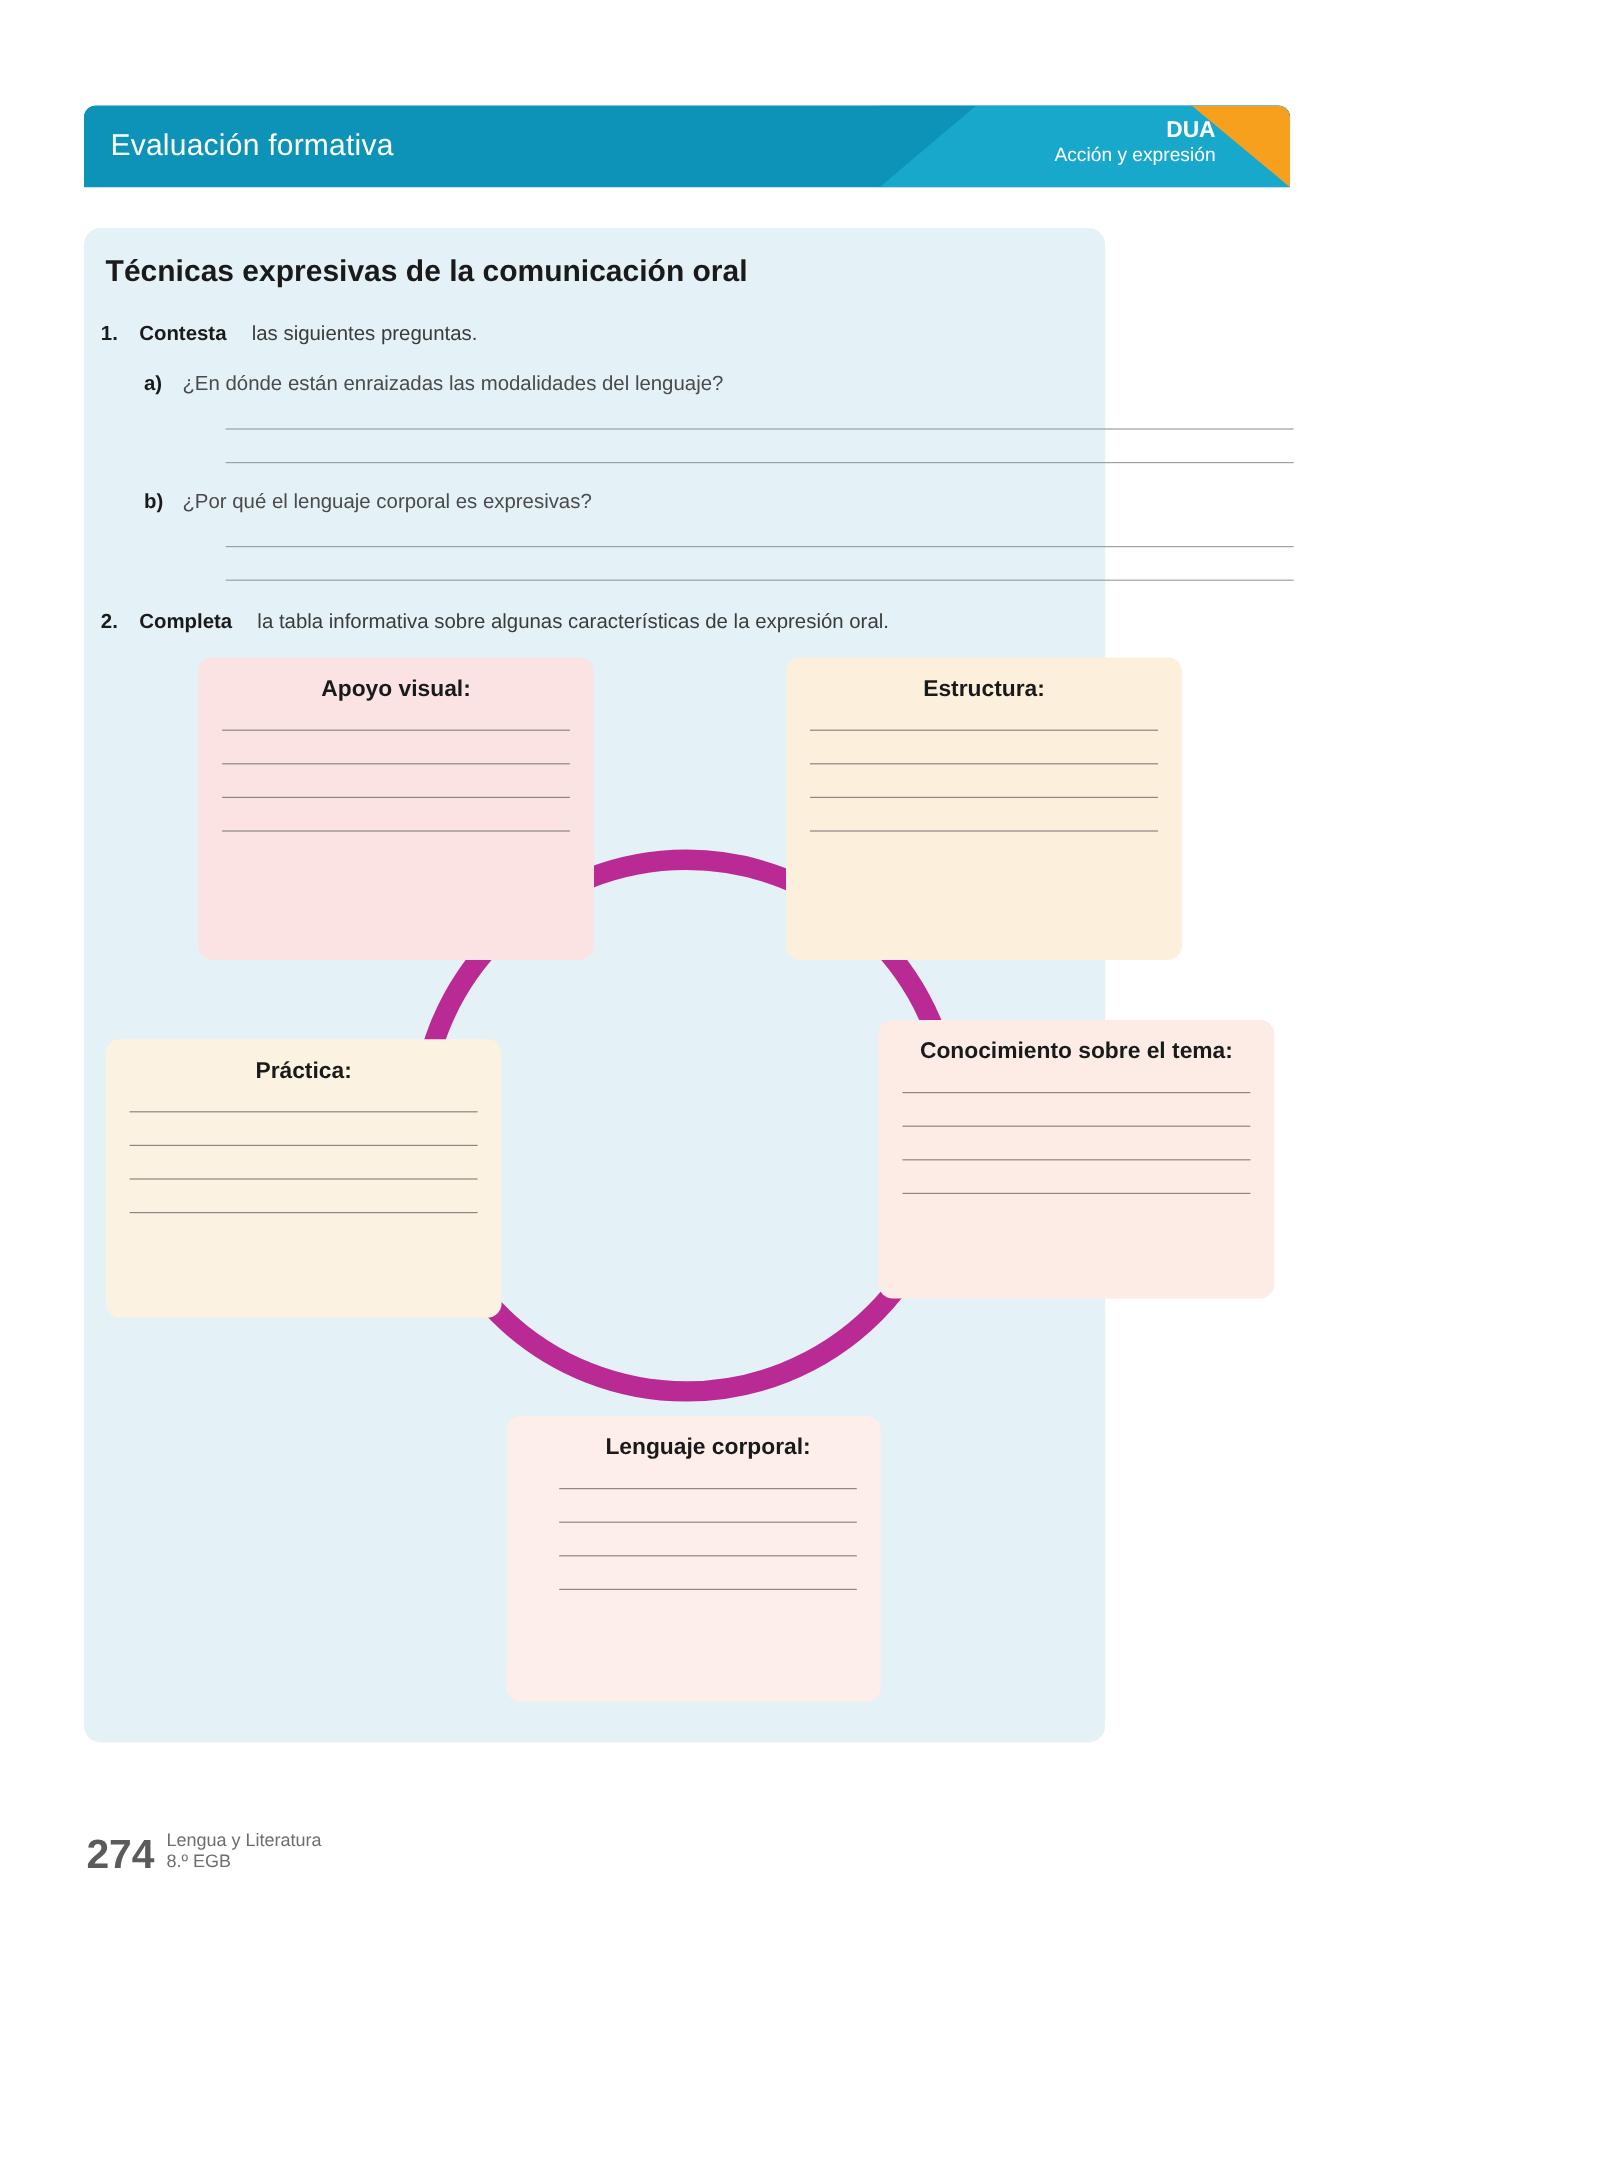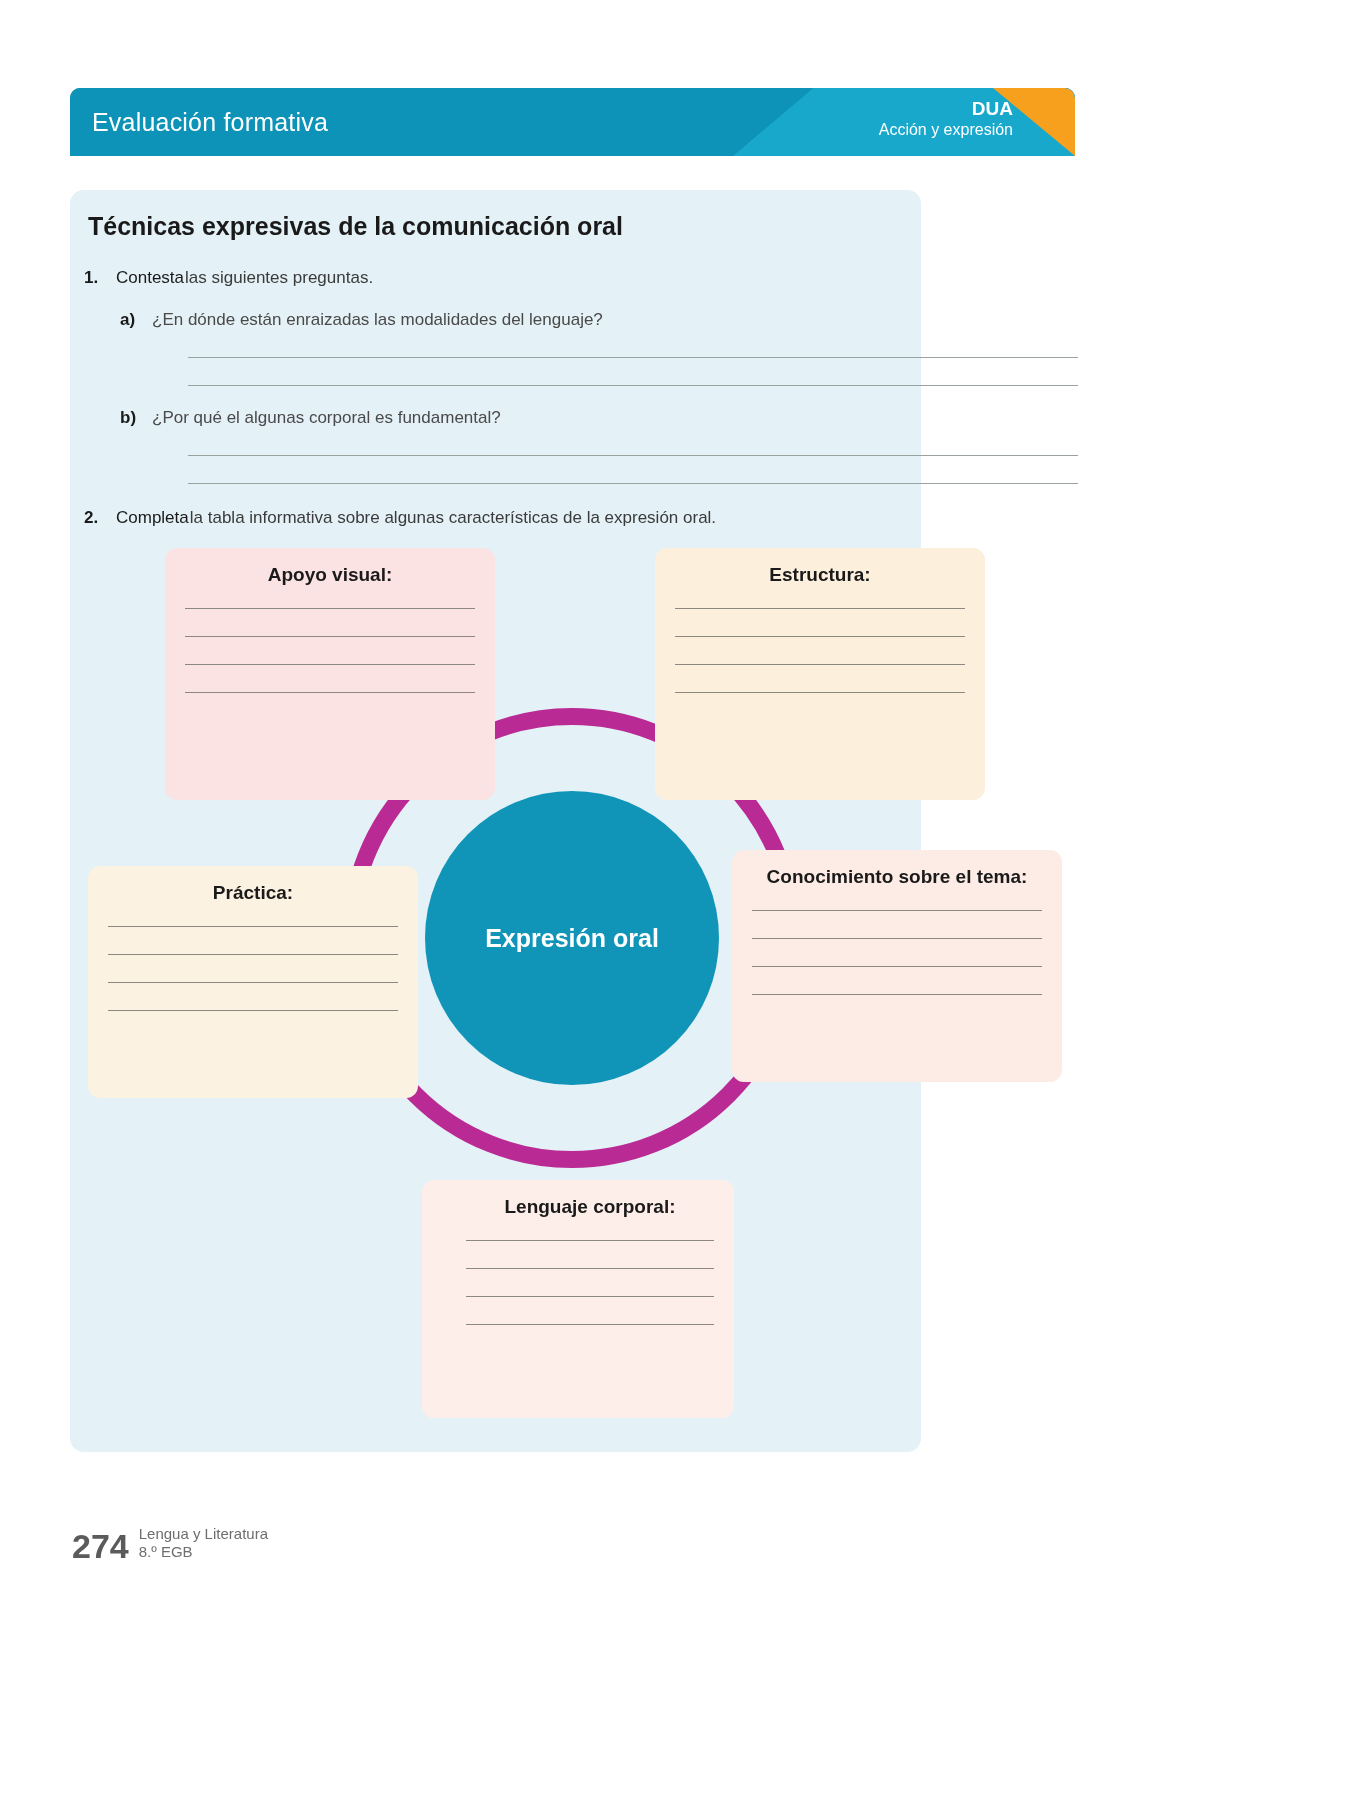--- a/index.html
+++ b/index.html
@@ -120,23 +120,23 @@
     font-size: 17px;
     color: #3b3b3b;
   }
   .q-num {
     font-weight: bold;
     color: #1a1a1a;
     width: 32px;
     flex: none;
   }
   .q-verb {
-    font-weight: normal;
-    color: #1a1a1a;
-    margin-right: 1px;
+    font-weight: bold;
+    color: #1a1a1a;
+    margin-right: 21px;
   }
   .sub-q {
     display: flex;
     align-items: baseline;
     font-size: 17px;
     color: #4a4a4a;
     margin-left: 36px;
     margin-top: 22px;
   }
   .sub-letter {
@@ -301,44 +301,41 @@
       <span class="sub-letter">a)</span>
       <span>¿En dónde están enraizadas las modalidades del lenguaje?</span>
     </div>
     <div class="answer-lines">
       <div class="rule"></div>
       <div class="rule"></div>
     </div>
 
     <div class="sub-q">
       <span class="sub-letter">b)</span>
-      <span>¿Por qué el algunas corporal es fundamental?</span>
+      <span>¿Por qué el lenguaje corporal es expresivas?</span>
     </div>
     <div class="answer-lines">
       <div class="rule"></div>
       <div class="rule"></div>
     </div>
   </div>
 
   <div class="q2">
     <div class="q-row">
       <span class="q-num">2.</span>
       <span>
         <span class="q-verb">Completa</span><span>la tabla informativa sobre algunas características de la expresión oral.</span>
       </span>
     </div>
   </div>
 
   <div class="diagram">
 
     <div class="ring"></div>
 
-    <div class="center-circle">
-      <span>Expresión oral</span>
-    </div>
 
     <div class="node node-apoyo pink">
       <div class="node-title">Apoyo visual:</div>
       <div class="node-lines">
         <div class="nline"></div>
         <div class="nline"></div>
         <div class="nline"></div>
         <div class="nline"></div>
       </div>
     </div>

